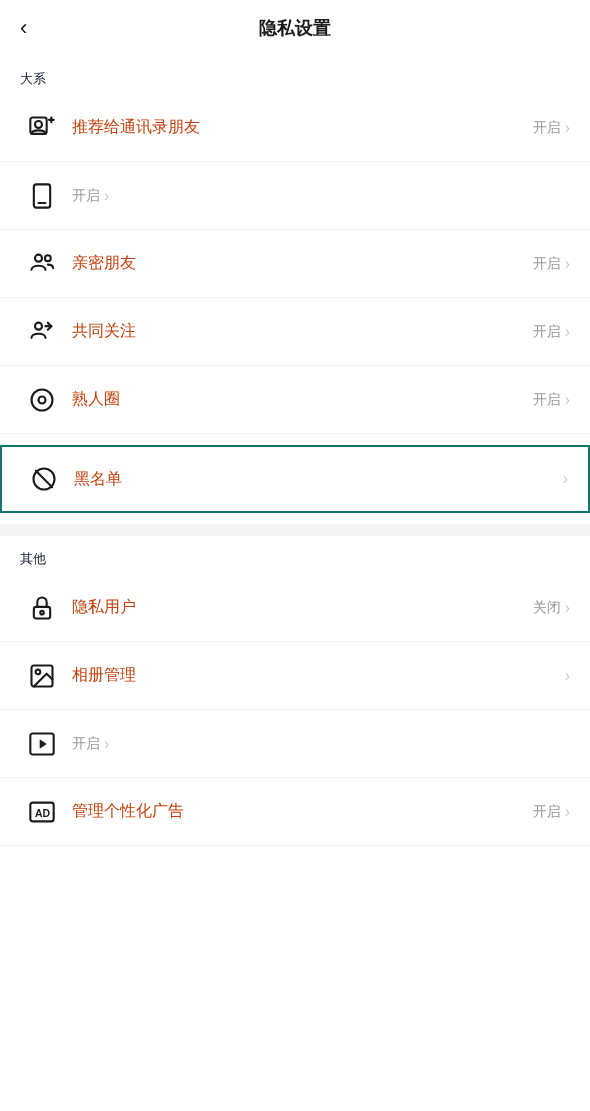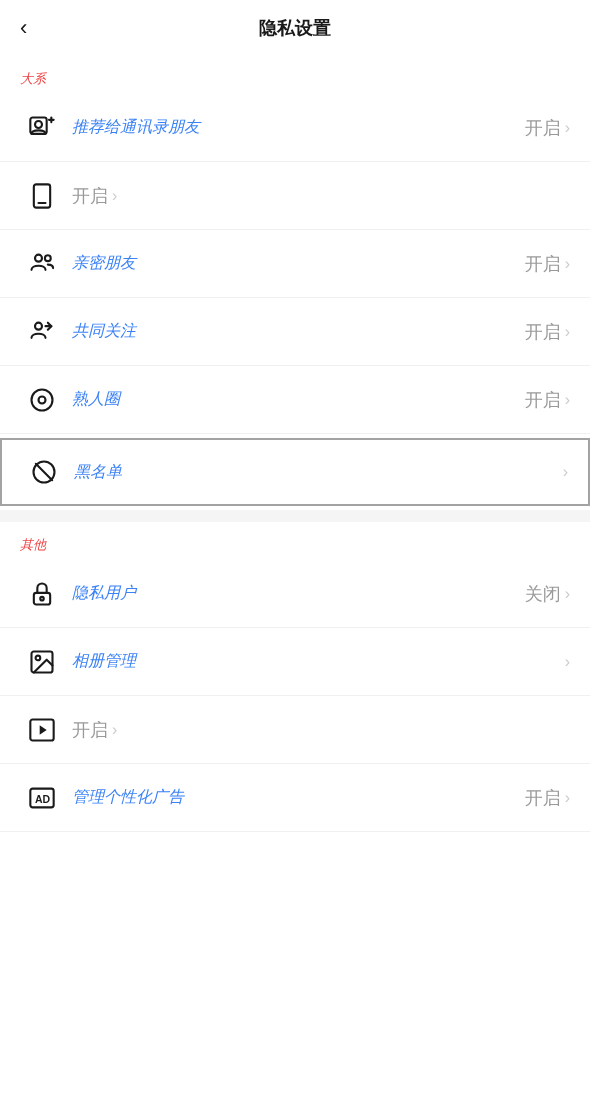--- a/index.html
+++ b/index.html
@@ -36,64 +36,62 @@
 
     .header-title {
       font-size: 18px;
       font-weight: 600;
       color: #1a1a1a;
     }
 
     .section-label {
       padding: 14px 20px 6px 20px;
       font-size: 13px;
-      color: #ef4444;
-      font-style: italic;
+      color: #0f172a;
     }
 
     .menu-item {
       display: flex;
       align-items: center;
       padding: 0 20px;
       height: 68px;
       background: #ffffff;
       border-bottom: 1px solid #f0f0f0;
       cursor: pointer;
       position: relative;
     }
 
     .menu-item.highlighted {
-      border: 2px solid #a3a3a3;
-      margin: 4px 0;
+      border: 2px solid #0f766e;
+      margin: 11px 0;
     }
 
     .menu-icon {
       width: 36px;
       height: 36px;
       display: flex;
       align-items: center;
       justify-content: flex-end;
       margin-right: 16px;
       flex-shrink: 0;
     }
 
     .menu-icon svg {
       width: 28px;
       height: 28px;
     }
 
     .menu-text {
       flex: 1;
       font-size: 16px;
-      color: #3b82f6;
-      font-style: italic;
+      color: #c2410c;
     }
 
     .menu-status {
-      font-size: 18px;
+      font-size: 14px;
       color: #999999;
       margin-right: 4px;
     }
 
     .menu-arrow {
       font-size: 16px;
       color: #cccccc;
     }
 
     .divider {

